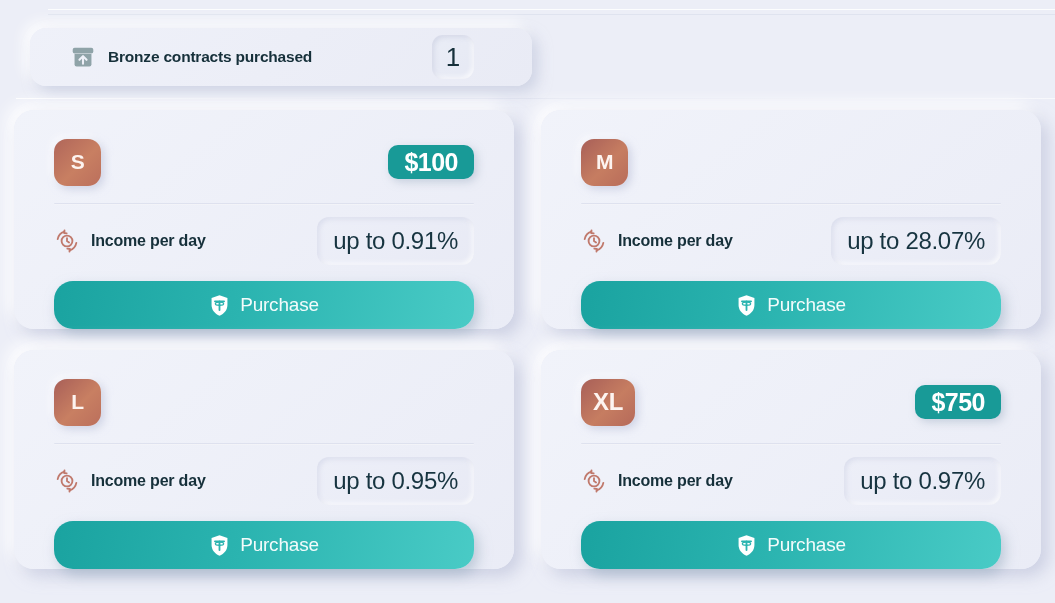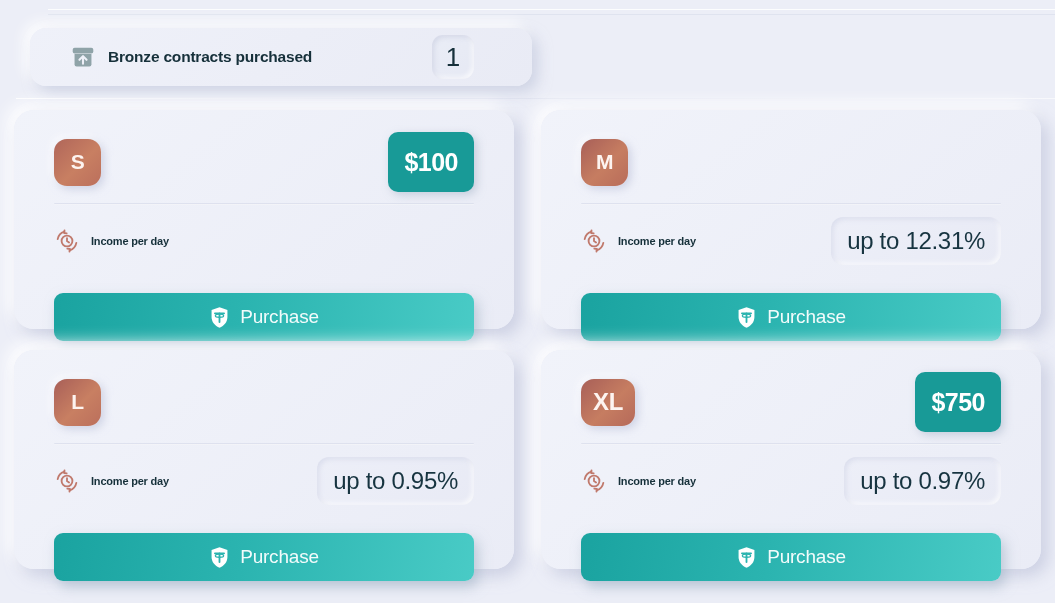--- a/index.html
+++ b/index.html
@@ -114,21 +114,21 @@
     color: #fdf4f0;
     font-weight: bold;
     font-size: 21px;
     letter-spacing: -0.3px;
     box-shadow: 3px 3px 8px rgba(183,189,213,0.6),
                -3px -3px 8px rgba(255,255,255,0.7);
   }
   .tier-badge.xl { font-size: 24px; width: 54px; }
 
   .price-badge {
-    height: 60px;
+    height: 34px;
     border-radius: 10px;
     background: #189a97;
     color: #ffffff;
     font-size: 25px;
     font-weight: bold;
     letter-spacing: -0.5px;
     display: flex; align-items: center; justify-content: center;
     padding: 0 16px;
     box-shadow: 3px 3px 8px rgba(160,175,195,0.5);
   }
@@ -146,21 +146,21 @@
     height: 52px;
     margin-top: 10px;
   }
   .rate-icon {
     width: 26px; height: 26px;
     flex: 0 0 26px;
     display: flex; align-items: center; justify-content: center;
   }
   .rate-label {
     margin-left: 11px;
-    font-size: 11px;
+    font-size: 16px;
     font-weight: bold;
     color: #16303a;
     letter-spacing: -0.2px;
     white-space: nowrap;
   }
   .rate-pill {
     margin-left: auto;
     height: 48px;
     border-radius: 12px;
     background: linear-gradient(140deg, #edeff8 0%, #e8eaf5 100%);
@@ -171,25 +171,25 @@
   }
   .rate-value {
     font-size: 24px;
     font-weight: 300;
     color: #173440;
     letter-spacing: -0.3px;
     white-space: nowrap;
   }
 
   .purchase-btn {
-    margin-top: 26px;
+    margin-top: 14px;
     width: 100%;
     height: 48px;
     border: none;
-    border-radius: 9px;
+    border-radius: 19px;
     background: linear-gradient(100deg, #1aa3a0 0%, #2bb4b0 45%, #49cbc6 100%);
     display: flex; align-items: center; justify-content: center;
     gap: 10px;
     cursor: pointer;
     box-shadow: 4px 6px 13px rgba(150,170,190,0.55);
   }
   .purchase-label {
     font-size: 19px;
     color: #f2fbfb;
     font-weight: 400;
@@ -237,20 +237,23 @@
         <svg viewBox="0 0 24 24" width="26" height="26" fill="none" stroke="#c0796c" stroke-width="1.7" stroke-linecap="round">
           <circle cx="12" cy="12" r="5"></circle>
           <path d="M12 9.3V12l1.9 1.3"></path>
           <path d="M3.4 10.2A9 9 0 0 1 9.5 3.3"></path>
           <path d="M20.6 13.8a9 9 0 0 1-6.1 6.9"></path>
           <path d="M9.7 2.2L9.3 4.6l2.4.4" stroke-linejoin="round"></path>
           <path d="M14.3 21.8l.4-2.4-2.4-.4" stroke-linejoin="round"></path>
         </svg>
       </span>
       <span class="rate-label">Income per day</span>
+      <span class="rate-pill">
+        <span class="rate-value">up to 0.91%</span>
+      </span>
     </div>
     <button class="purchase-btn">
       <span class="shield-icon">
         <svg viewBox="0 0 22 24" width="21" height="23" fill="none">
           <path d="M11 1.2l8.3 3v7.4c0 5.3-3.5 9.3-8.3 11.2C6.2 20.9 2.7 16.9 2.7 11.6V4.2L11 1.2z" fill="#ffffff"></path>
           <path d="M6.2 7.6h9.6" stroke="#2bb4b0" stroke-width="1.9" stroke-linecap="round"></path>
           <path d="M11 7.6v9.1" stroke="#2bb4b0" stroke-width="1.9" stroke-linecap="round"></path>
           <ellipse cx="11" cy="10.1" rx="4.3" ry="1.6" stroke="#2bb4b0" stroke-width="1.4" fill="none"></ellipse>
         </svg>
       </span>
@@ -271,21 +274,21 @@
           <circle cx="12" cy="12" r="5"></circle>
           <path d="M12 9.3V12l1.9 1.3"></path>
           <path d="M3.4 10.2A9 9 0 0 1 9.5 3.3"></path>
           <path d="M20.6 13.8a9 9 0 0 1-6.1 6.9"></path>
           <path d="M9.7 2.2L9.3 4.6l2.4.4" stroke-linejoin="round"></path>
           <path d="M14.3 21.8l.4-2.4-2.4-.4" stroke-linejoin="round"></path>
         </svg>
       </span>
       <span class="rate-label">Income per day</span>
       <span class="rate-pill">
-        <span class="rate-value">up to 12.31%</span>
+        <span class="rate-value">up to 28.07%</span>
       </span>
     </div>
     <button class="purchase-btn">
       <span class="shield-icon">
         <svg viewBox="0 0 22 24" width="21" height="23" fill="none">
           <path d="M11 1.2l8.3 3v7.4c0 5.3-3.5 9.3-8.3 11.2C6.2 20.9 2.7 16.9 2.7 11.6V4.2L11 1.2z" fill="#ffffff"></path>
           <path d="M6.2 7.6h9.6" stroke="#2bb4b0" stroke-width="1.9" stroke-linecap="round"></path>
           <path d="M11 7.6v9.1" stroke="#2bb4b0" stroke-width="1.9" stroke-linecap="round"></path>
           <ellipse cx="11" cy="10.1" rx="4.3" ry="1.6" stroke="#2bb4b0" stroke-width="1.4" fill="none"></ellipse>
         </svg>

